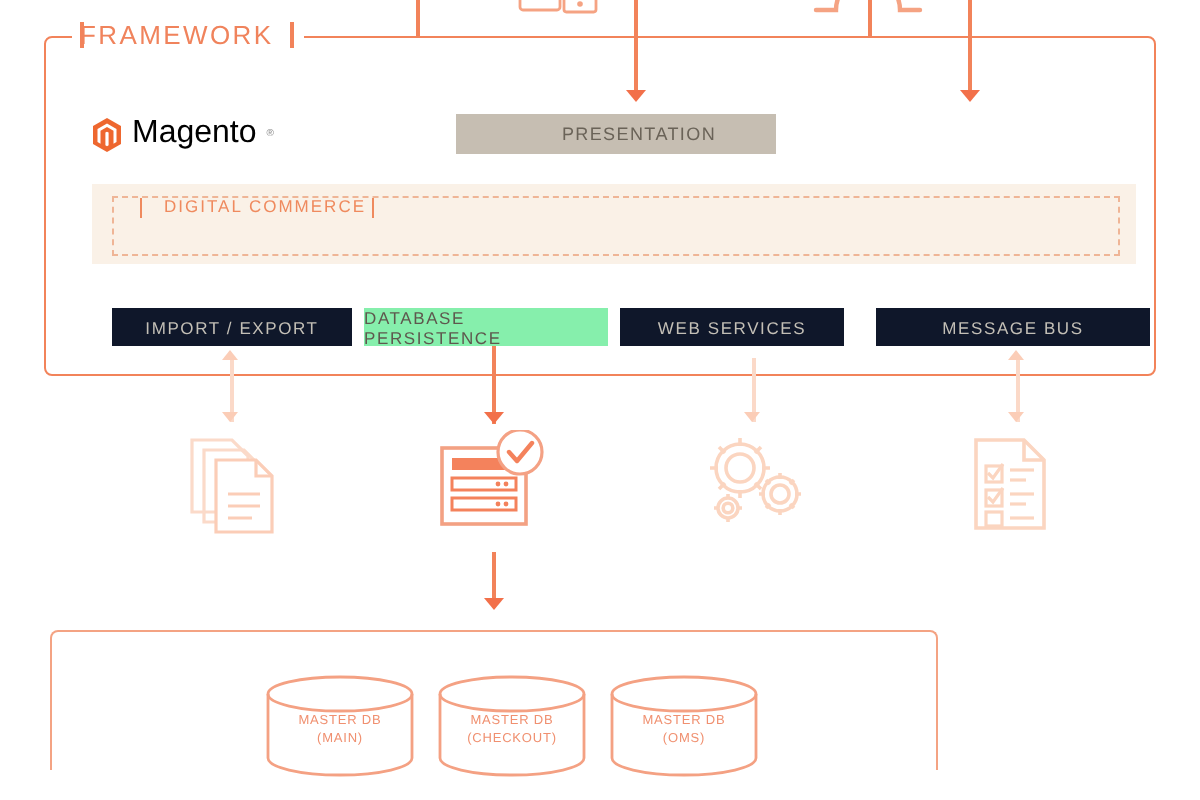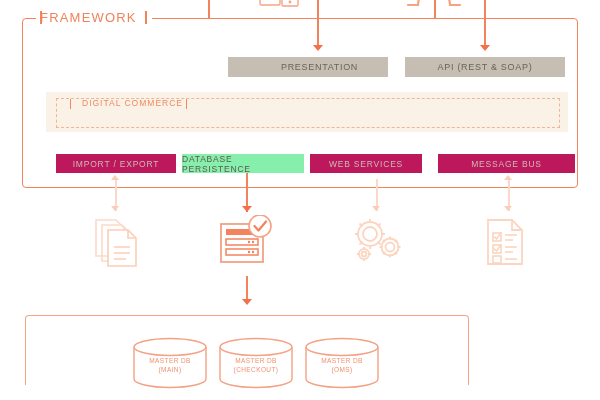--- a/index.html
+++ b/index.html
@@ -74,21 +74,21 @@
   }
   .dc-tick{width:1px;height:10px;background:#ef8a5e;}
 
   
   .row-box{
     top:154px;height:19px;
     display:flex;align-items:center;justify-content:center;
     font-size:8.5px;letter-spacing:0.8px;
     box-sizing:border-box;
   }
-  .row-faded{background:#be185d;color:#c3bfb6;}
+  .row-faded{background:#0f172a;color:#c3bfb6;}
   .row-active{background:#86efac;color:#5e584e;}
   #box-import{left:56px;width:120px;}
   #box-dbp{left:182px;width:122px;}
   #box-ws{left:310px;width:112px;}
   #box-mb{left:438px;width:137px;}
 
   
   .vline{background:#f2835a;width:1.6px;}
   .vline-faded{background:#fbd9c8;width:1.6px;}
   .arrow-down{
@@ -152,29 +152,37 @@
   <div class="abs" id="framework-box"></div>
   <div class="abs" id="framework-label-gap"></div>
   <div class="abs" style="left:40px;top:11px;">
       <div class="tick"></div>
     </div>
   <div class="abs" id="framework-label">FRAMEWORK</div>
   <div class="abs" style="left:145px;top:11px;">
       <div class="tick"></div>
     </div>
 
+  <div class="abs" id="magento-logo">
+    <svg id="magento-mark" viewBox="0 0 30 34">
+      <path d="M15 0 L29 8 V26 L15 34 L1 26 V8 Z" fill="#ee672f"></path>
+      <path d="M15 5.5 L24.5 11 V24 L21.5 25.8 V12.8 L15 9 L8.5 12.8 V25.8 L5.5 24 V11 Z" fill="#ffffff"></path>
+      <path d="M13.4 27.2 V14.6 L15 13.7 L16.6 14.6 V27.2 L15 28.2 Z" fill="#ffffff"></path>
+    </svg>
+    <span>Magento</span>
+    <span id="magento-tm">®</span>
+  </div>
 
   <div class="abs vline" style="left:317px;top:0;height:46px;"></div>
   <div class="abs arrow-down" style="left:313px;top:45px;"></div>
 
   <div class="abs vline" style="left:484px;top:0;height:46px;"></div>
   <div class="abs arrow-down" style="left:480px;top:45px;"></div>
 
   <div class="abs svc-box svc-strong" id="box-presentation">PRESENTATION</div>
-  <div class="abs svc-box svc-strong" id="box-api">API (REST &amp; SOAP)</div>
 
   <div class="abs" id="dc-panel"></div>
   <div class="abs" id="dc-dashed"></div>
   <div class="abs" id="dc-label-gap"></div>
   <div class="abs" style="left:70px;top:99px;">
       <div class="dc-tick"></div>
     </div>
   <div class="abs" id="dc-label">DIGITAL COMMERCE</div>
   <div class="abs" style="left:186px;top:99px;">
       <div class="dc-tick"></div>

